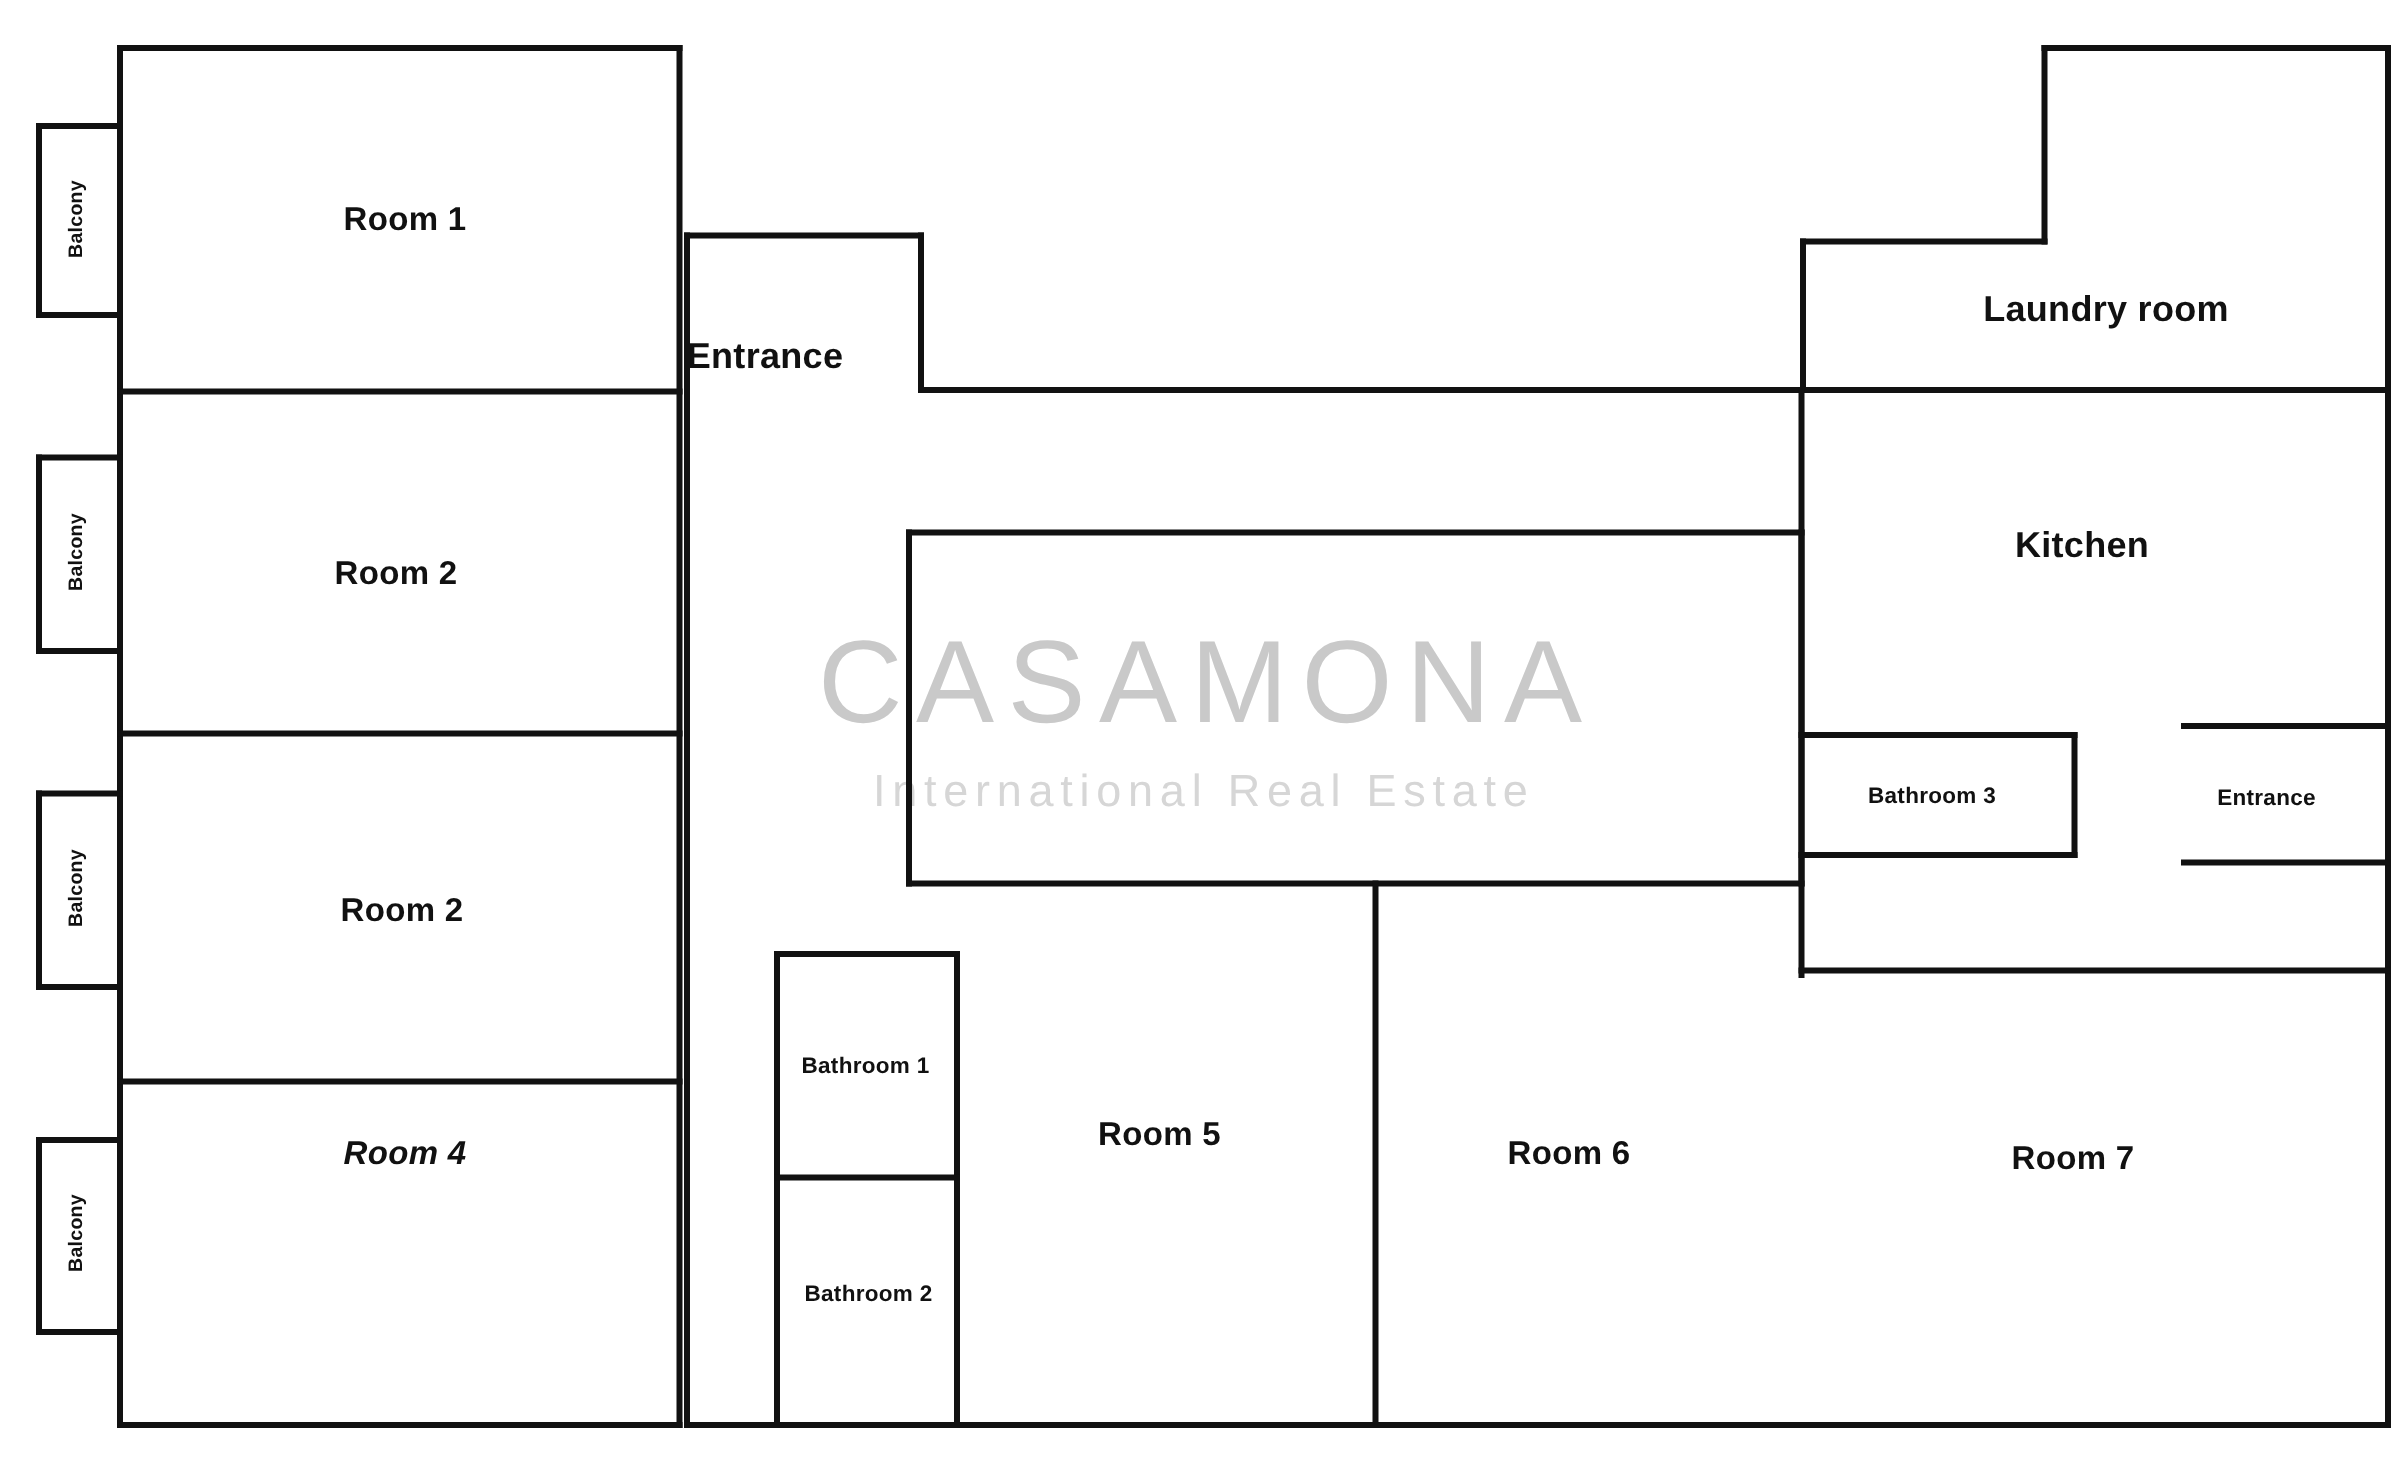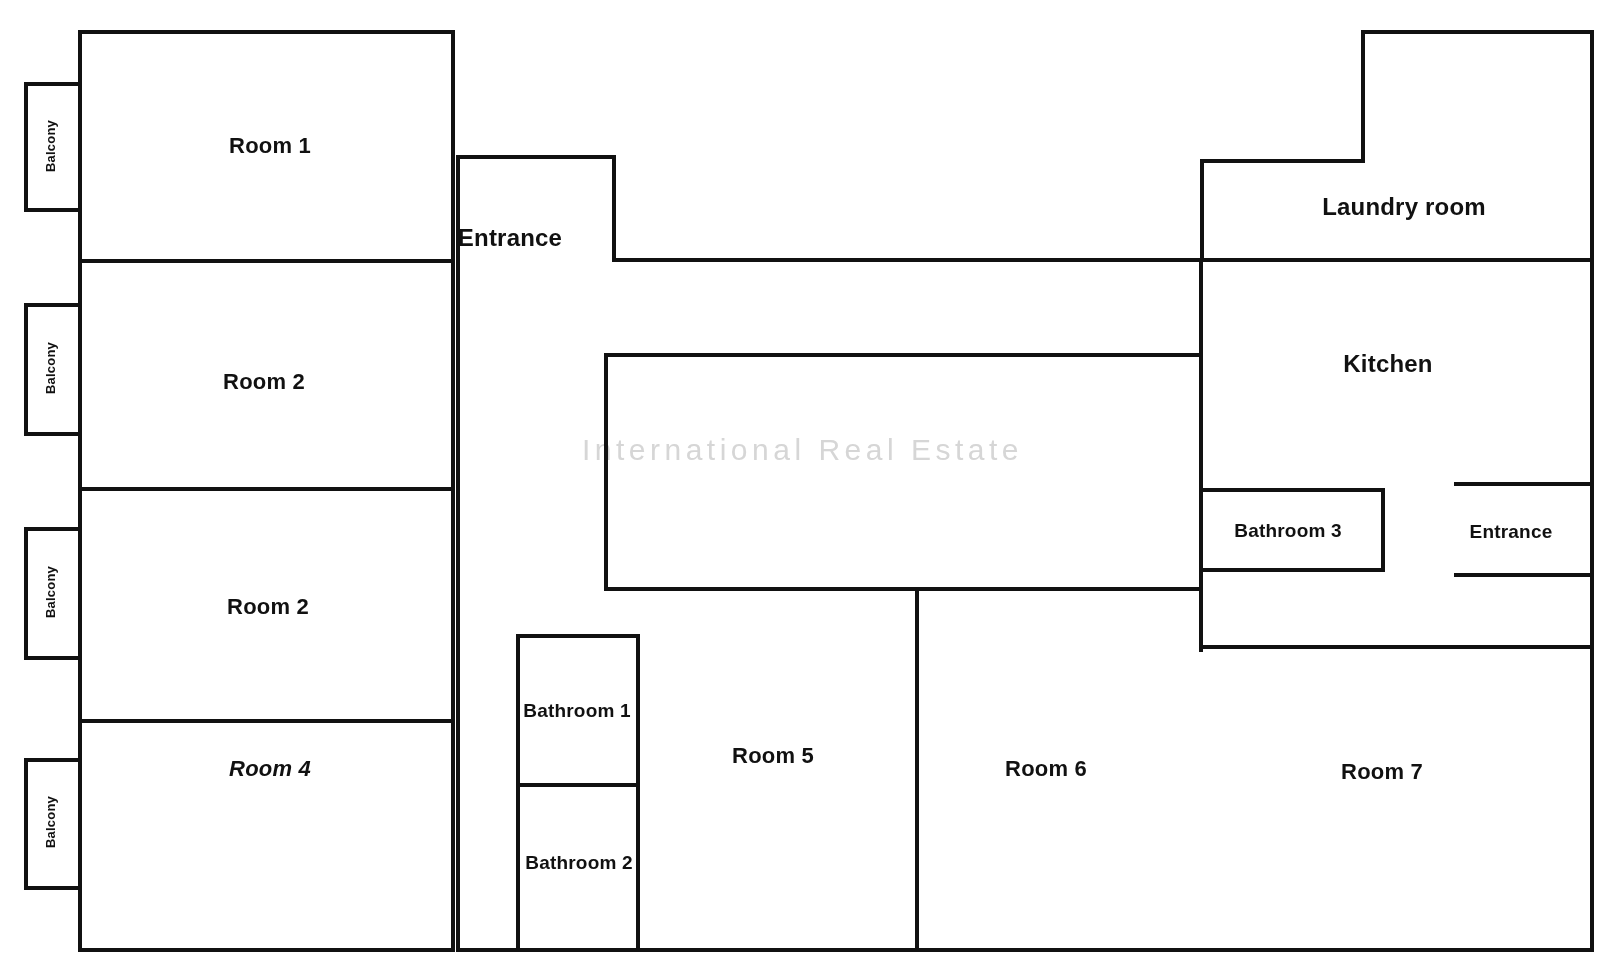--- a/index.html
+++ b/index.html
@@ -27,21 +27,21 @@
     position:absolute;
     color:#111111;
     font-weight:bold;
     white-space:nowrap;
     transform:translate(-50%,-50%);
     letter-spacing:.2px;
     pointer-events:none;
   }
   .rlabel.big{font-size:22px;}
   .rlabel.mid{font-size:24px;}
-  .rlabel.small{font-size:19px;}
+  .rlabel.small{font-size:15px;}
   .rlabel.vert{
     transform:translate(-50%,-50%) rotate(-90deg);
     font-size:13px;
   }
   
   #note{
     position:absolute;
     left:770px;
     top:72px;
     width:290px;
@@ -77,20 +77,21 @@
     margin-top:20px;
     padding-left:5px;
   }
 </style>
 </head>
 <body>
 
 <div id="plan">
 
   <div id="watermark">
+    <div id="wm-main">CASAMONA</div>
     <div id="wm-sub">International Real Estate</div>
   </div>
 
   <div class="wall v" style="left:78px;top:30px;height:922px;"></div>
 
   <div class="wall v" style="left:451px;top:30px;height:922px;"></div>
 
   <div class="wall h" style="left:78px;top:30px;width:377px;"></div>
 
   <div class="wall h" style="left:78px;top:259px;width:377px;"></div>

